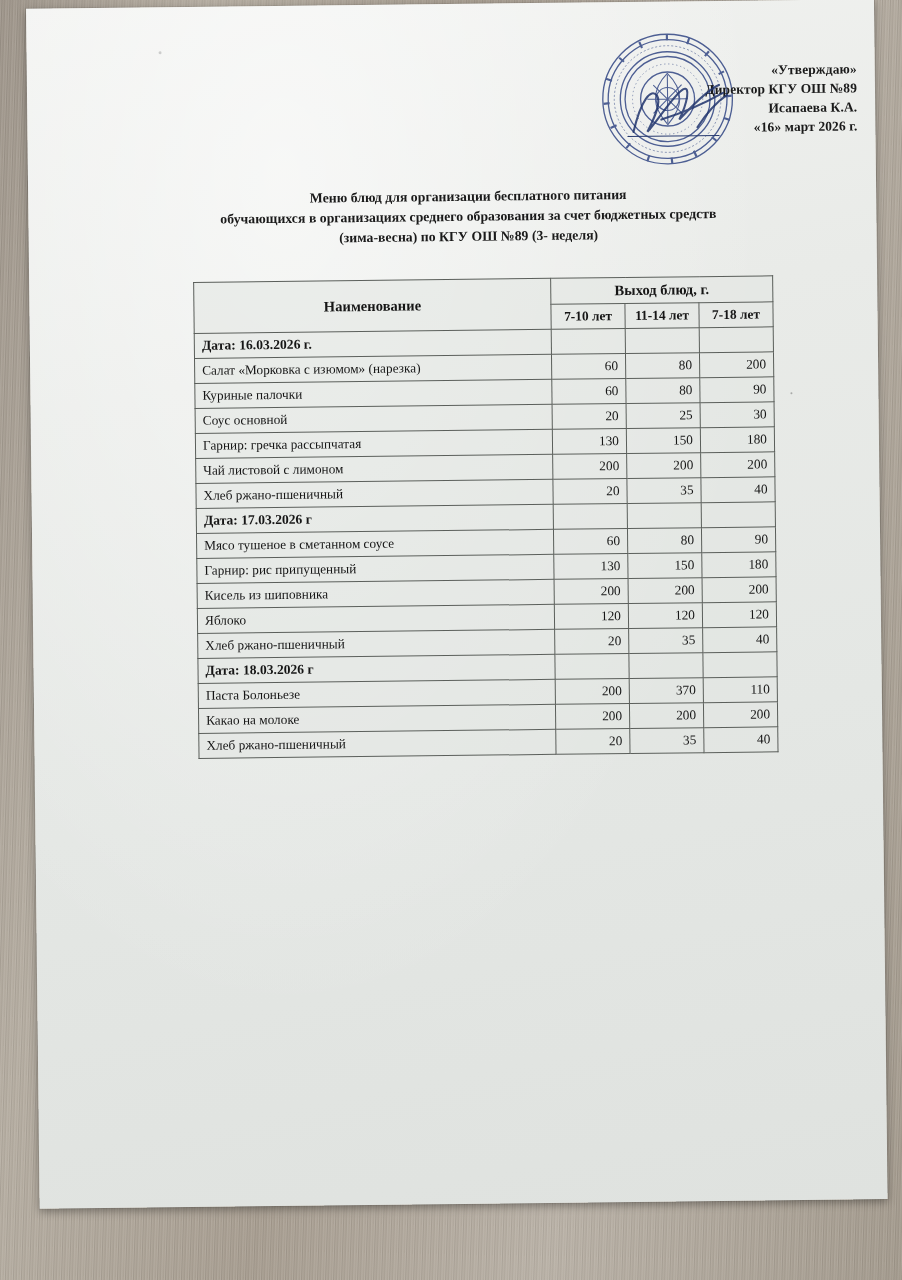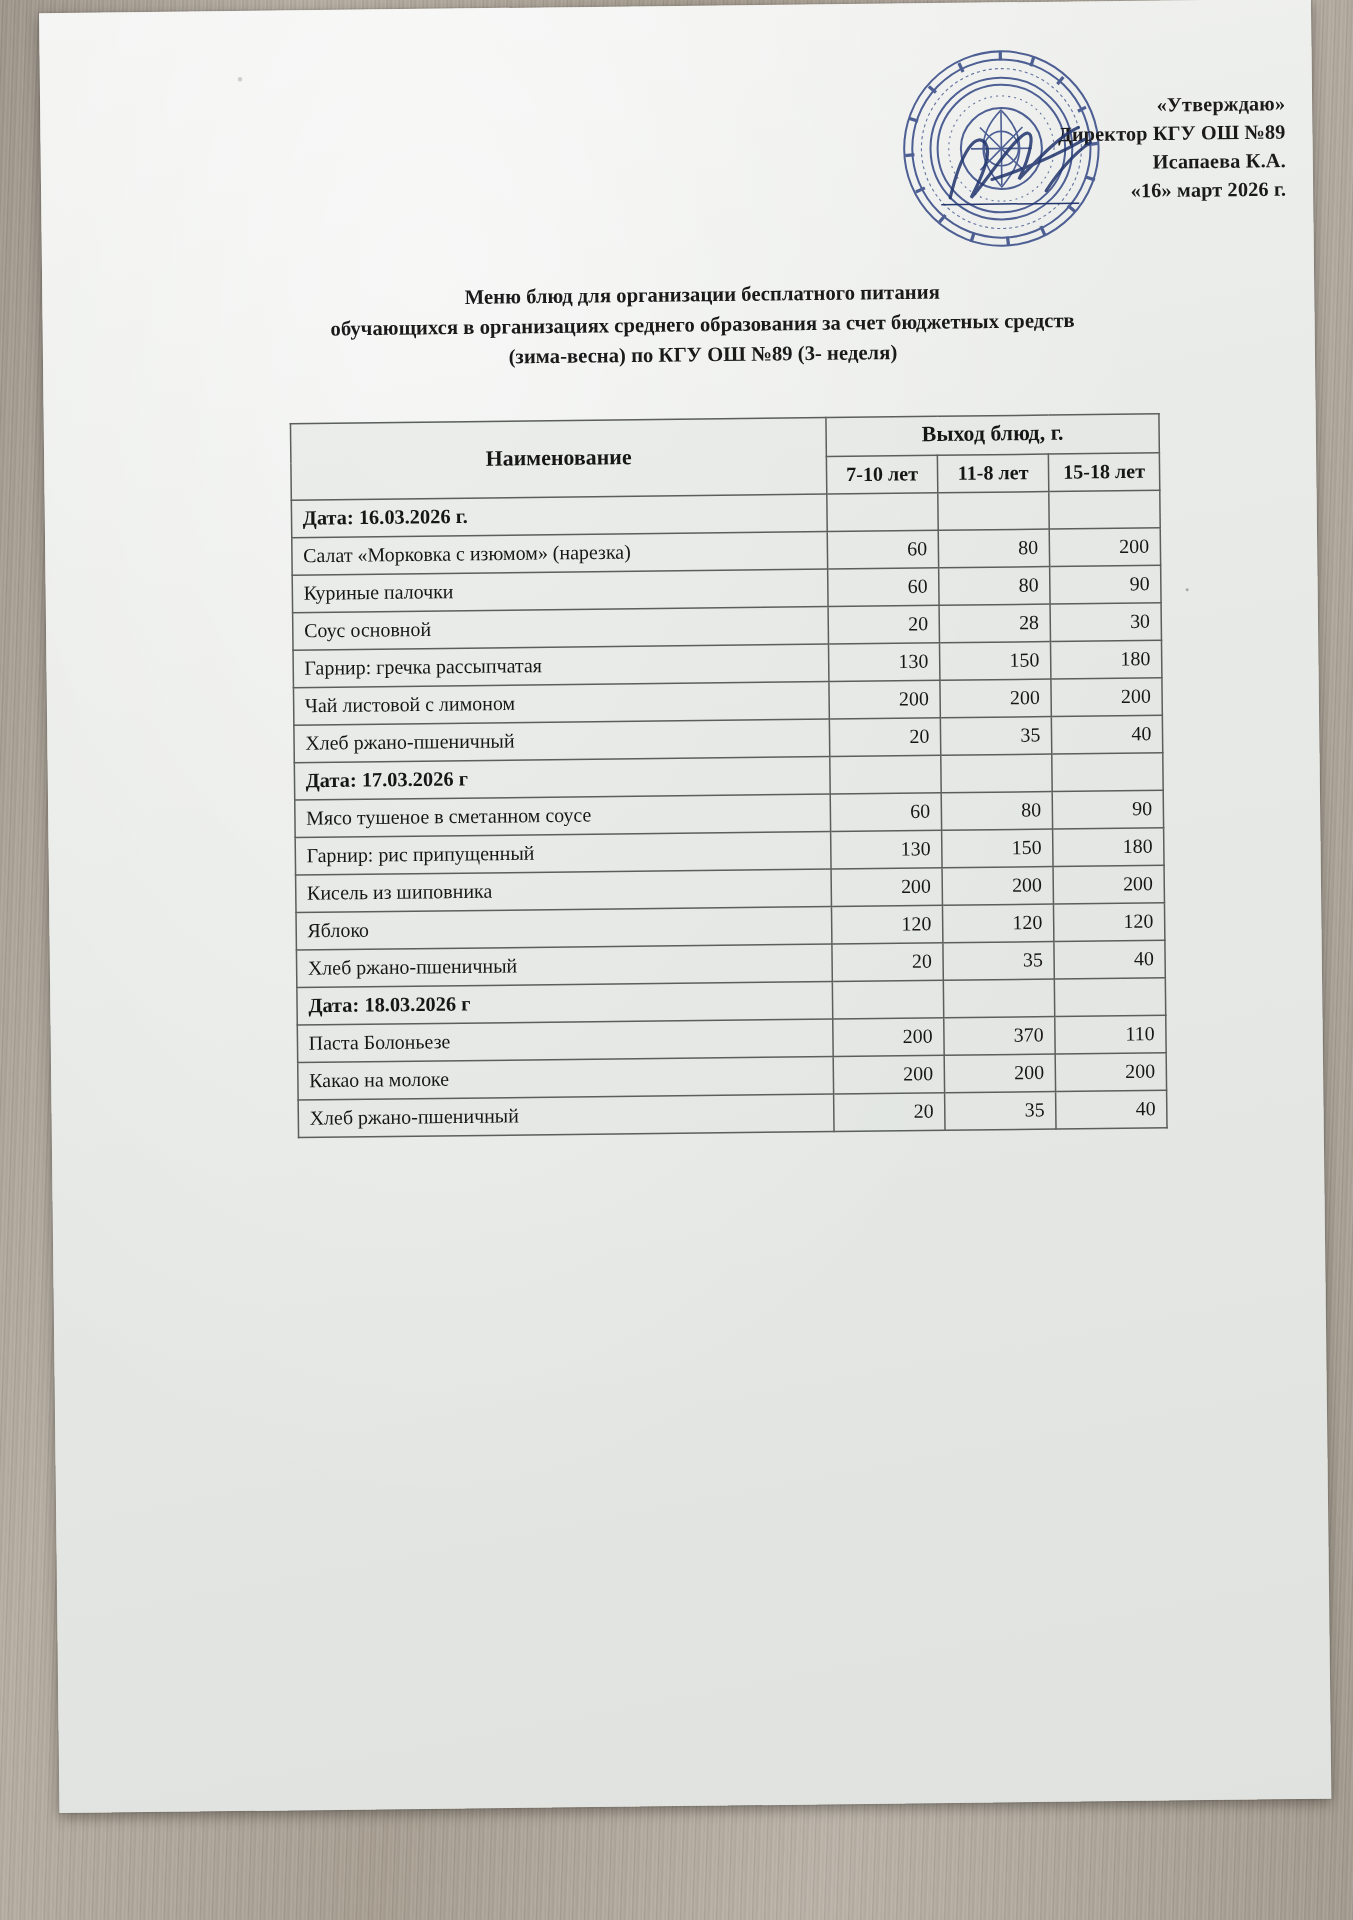--- a/index.html
+++ b/index.html
@@ -240,22 +240,22 @@
     </div>
 
     <table id="menu-table">
       <thead>
         <tr>
           <th class="col-name hdr-main" rowspan="2">Наименование</th>
           <th class="hdr-main" colspan="3">Выход блюд, г.</th>
         </tr>
         <tr>
           <th class="col-a hdr-sub">7-10 лет</th>
-          <th class="col-b hdr-sub">11-8 лет</th>
-          <th class="col-c hdr-sub">15-18 лет</th>
+          <th class="col-b hdr-sub">11-14 лет</th>
+          <th class="col-c hdr-sub">7-18 лет</th>
         </tr>
       </thead>
       <tbody id="menu-body">
           <tr class="date-row">
             <td>Дата: 16.03.2026 г.</td>
             <td class="qty">&nbsp;</td>
             <td class="qty">&nbsp;</td>
             <td class="qty">&nbsp;</td>
           </tr>
           <tr>
@@ -266,21 +266,21 @@
           </tr>
           <tr>
             <td class="dish-name">Куриные палочки</td>
             <td class="qty">60</td>
             <td class="qty">80</td>
             <td class="qty">90</td>
           </tr>
           <tr>
             <td class="dish-name">Соус основной</td>
             <td class="qty">20</td>
-            <td class="qty">28</td>
+            <td class="qty">25</td>
             <td class="qty">30</td>
           </tr>
           <tr>
             <td class="dish-name">Гарнир: гречка рассыпчатая</td>
             <td class="qty">130</td>
             <td class="qty">150</td>
             <td class="qty">180</td>
           </tr>
           <tr>
             <td class="dish-name">Чай листовой с лимоном</td>

